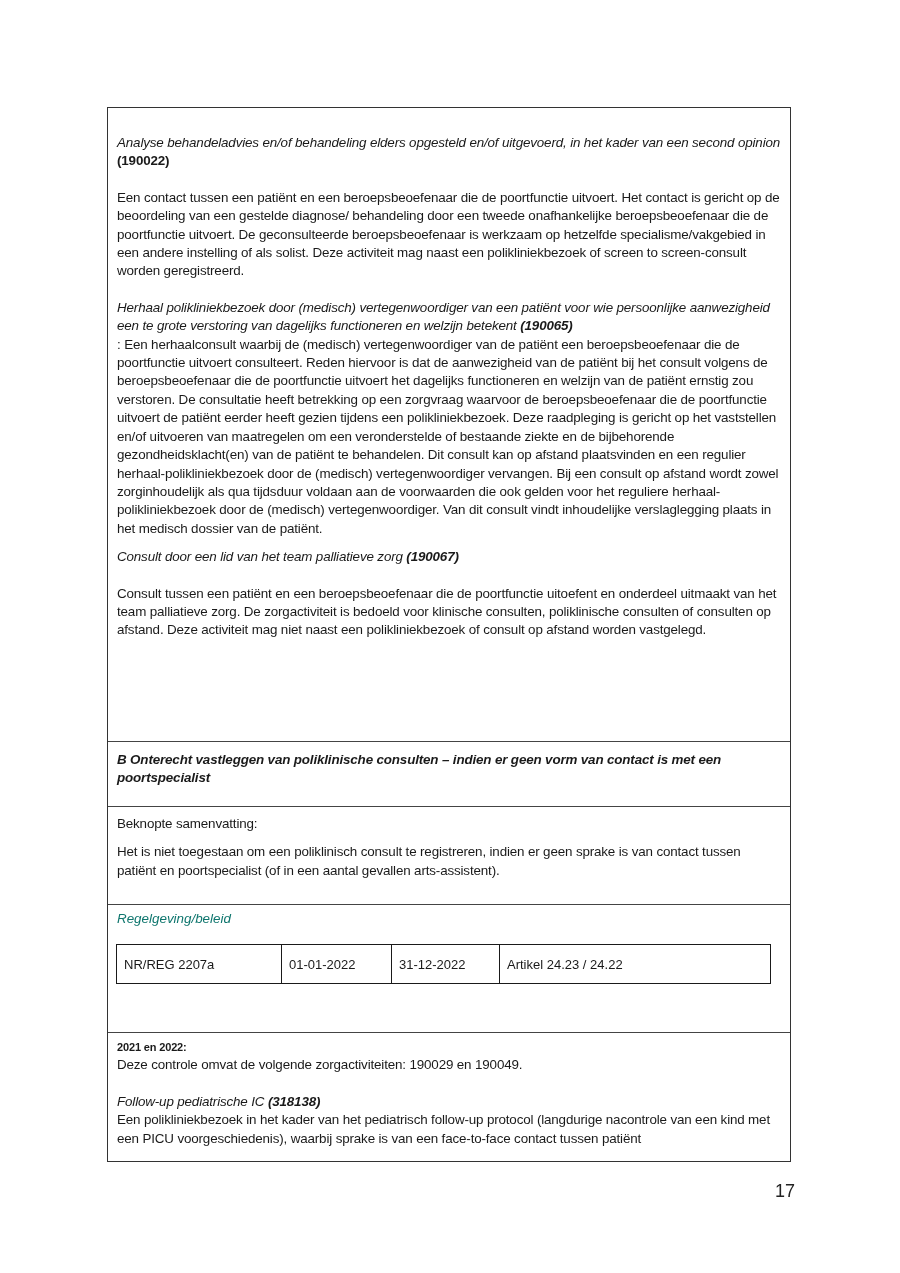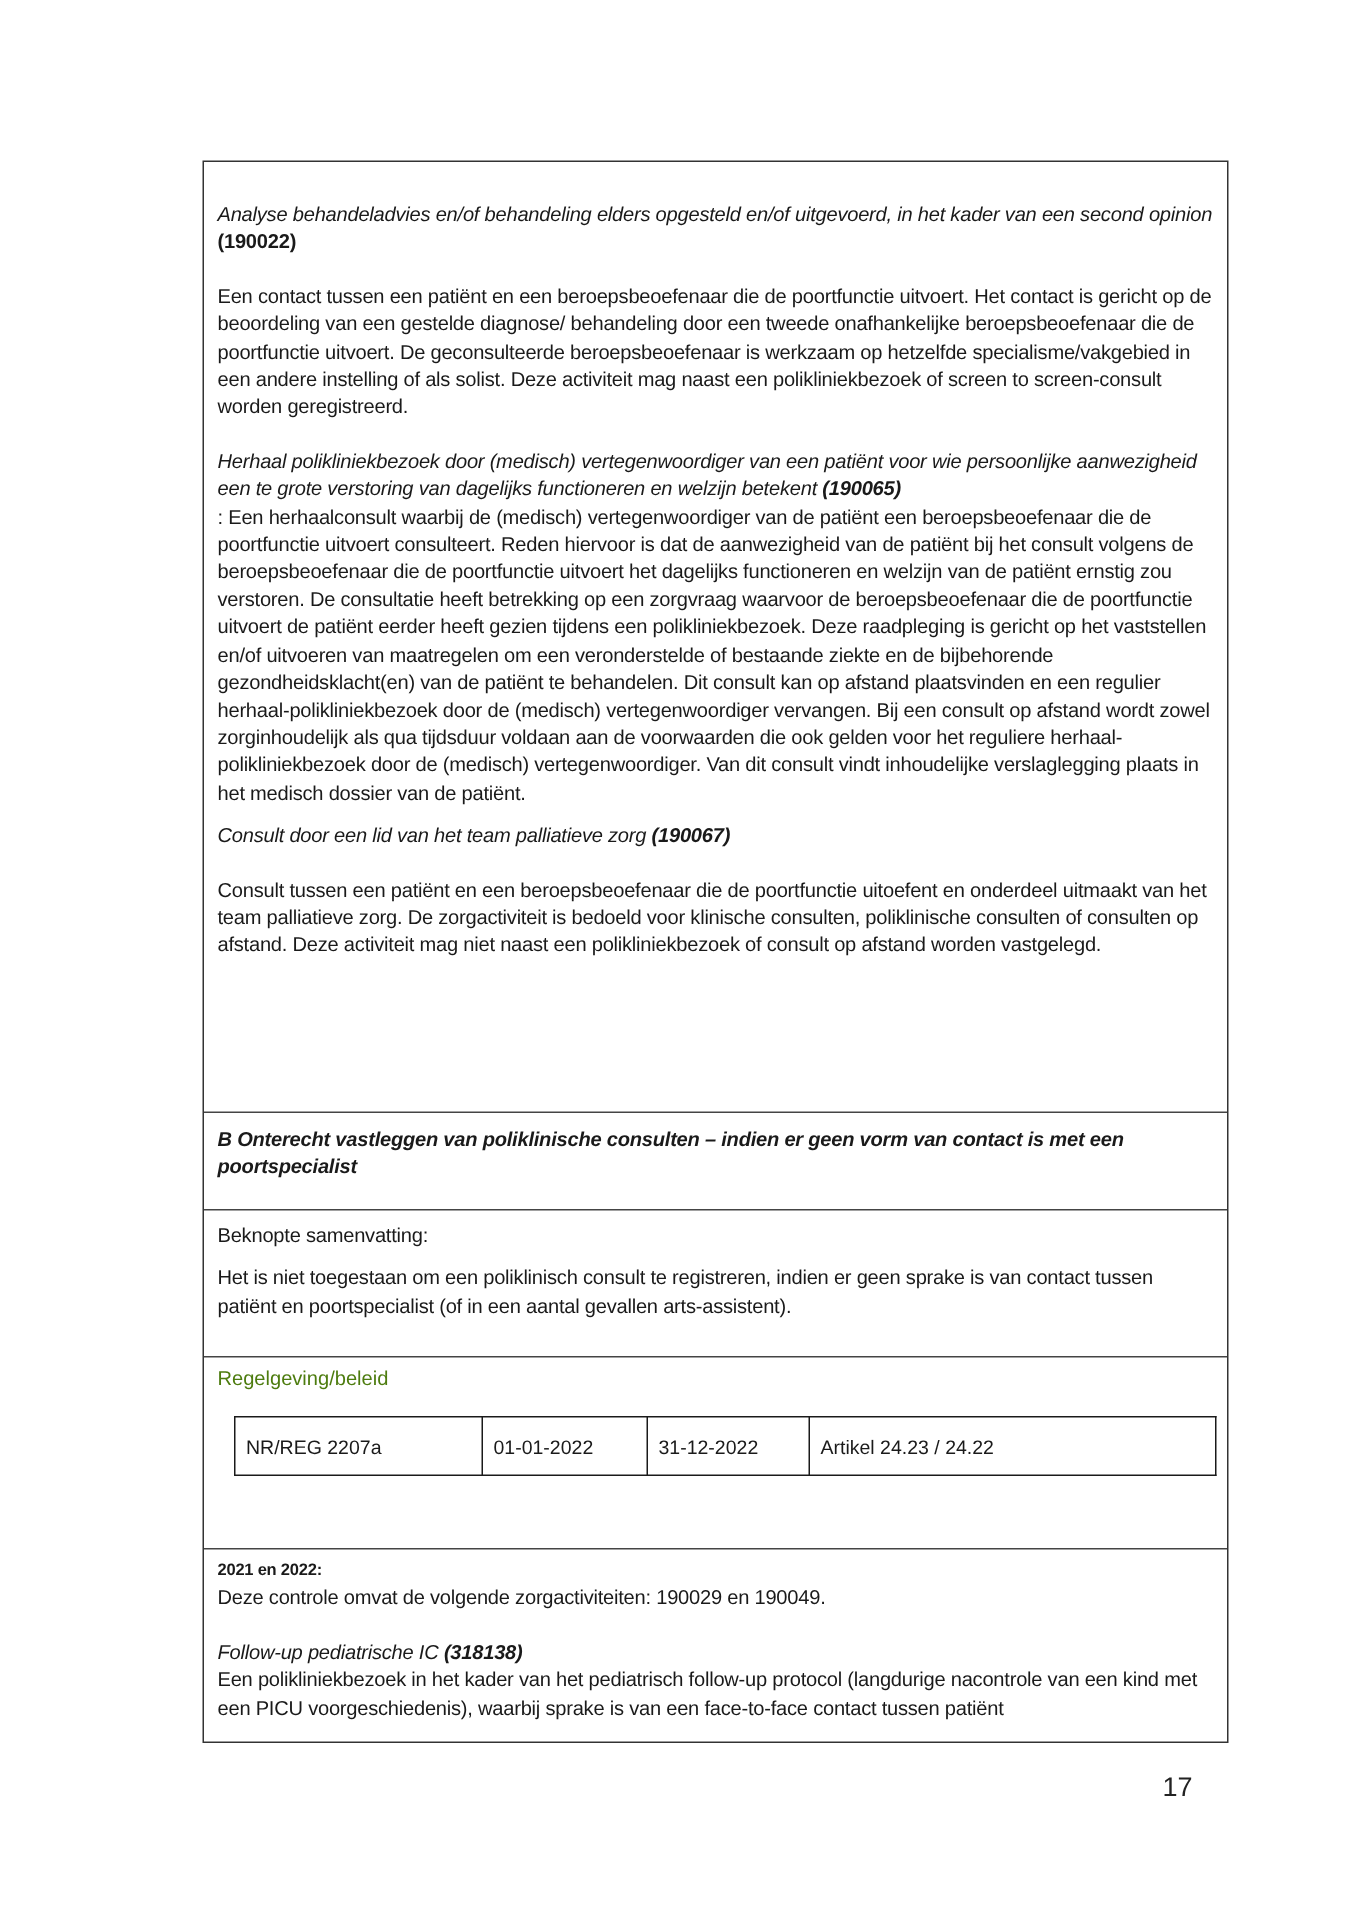--- a/index.html
+++ b/index.html
@@ -1,32 +1,32 @@
 <!DOCTYPE html>
 <html><head>
   <meta charset="utf-8">
   <style>
     html, body { margin: 0; padding: 0; background: #ffffff; }
     body { width: 900px; height: 1273px; position: relative; overflow: hidden;
            font-family: "Liberation Sans", "DejaVu Sans", sans-serif; color: #1a1a1a; }
     .page-frame { position: absolute; left: 107px; top: 107px; width: 684px; height: 1055px;
-                  border: 1px solid #333; box-sizing: border-box; margin-left: 28px; }
+                  border: 1px solid #333; box-sizing: border-box; }
     .section { position: absolute; left: 0; right: 0; box-sizing: border-box; border-bottom: 1px solid #444; }
     .sec-a { top: 0; height: 634px; padding: 26px 9px 0 9px; }
     .sec-b { top: 634px; height: 65px; padding: 9px 9px 0 9px; }
     .sec-c { top: 699px; height: 98px; padding: 8px 9px 0 9px; }
     .sec-d { top: 797px; height: 128px; padding: 6px 8px 0 8px; }
     .sec-e { top: 925px; height: 128px; padding: 5px 9px 0 9px; border-bottom: none; }
     .p { font-size: 13.4px; line-height: 18.4px; margin: 0; letter-spacing: -0.15px; }
     .it { font-style: italic; }
     .b { font-weight: bold; }
     .gap { height: 18px; }
     .gap-s { height: 10px; }
-    .teal { color: #4d7c0f; font-size: 13.4px; margin: 0 0 0 1px; }
-    table.reg { position: absolute; left: 20px; top: 39px; width: 655px; border-collapse: collapse; }
+    .teal { color: #0f766e; font-style: italic; font-size: 13.4px; margin: 0 0 0 1px; }
+    table.reg { position: absolute; left: 8px; top: 39px; width: 655px; border-collapse: collapse; }
     table.reg td { border: 1.5px solid #1a1a1a; height: 38px; padding: 0 7px; font-size: 13px;
                    vertical-align: middle; }
     .page-num { position: absolute; left: 775px; top: 1181px; font-size: 18px; color: #222; }
   </style>
 </head>
 <body>
 
 <div class="page-frame">
 
   <div class="section sec-a">

